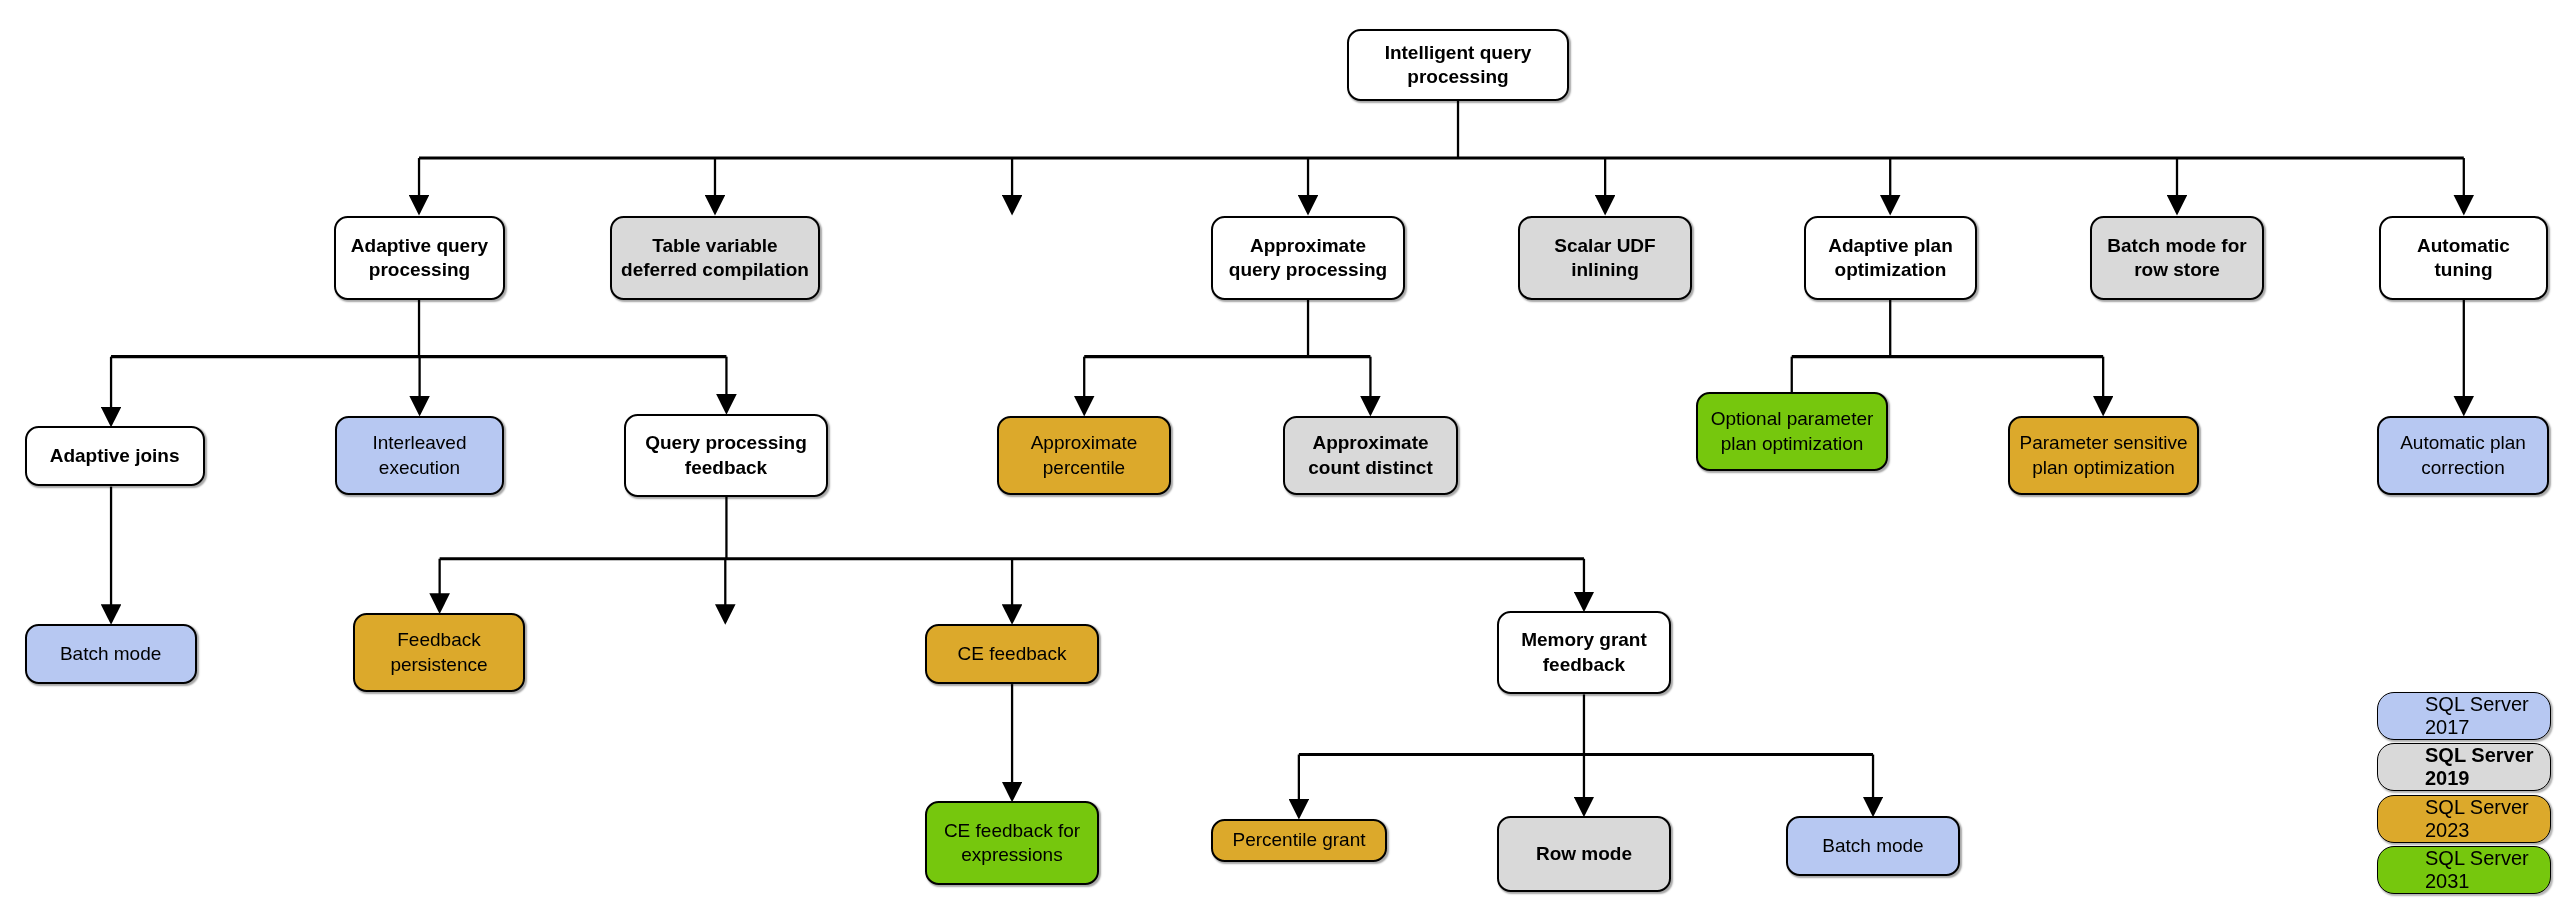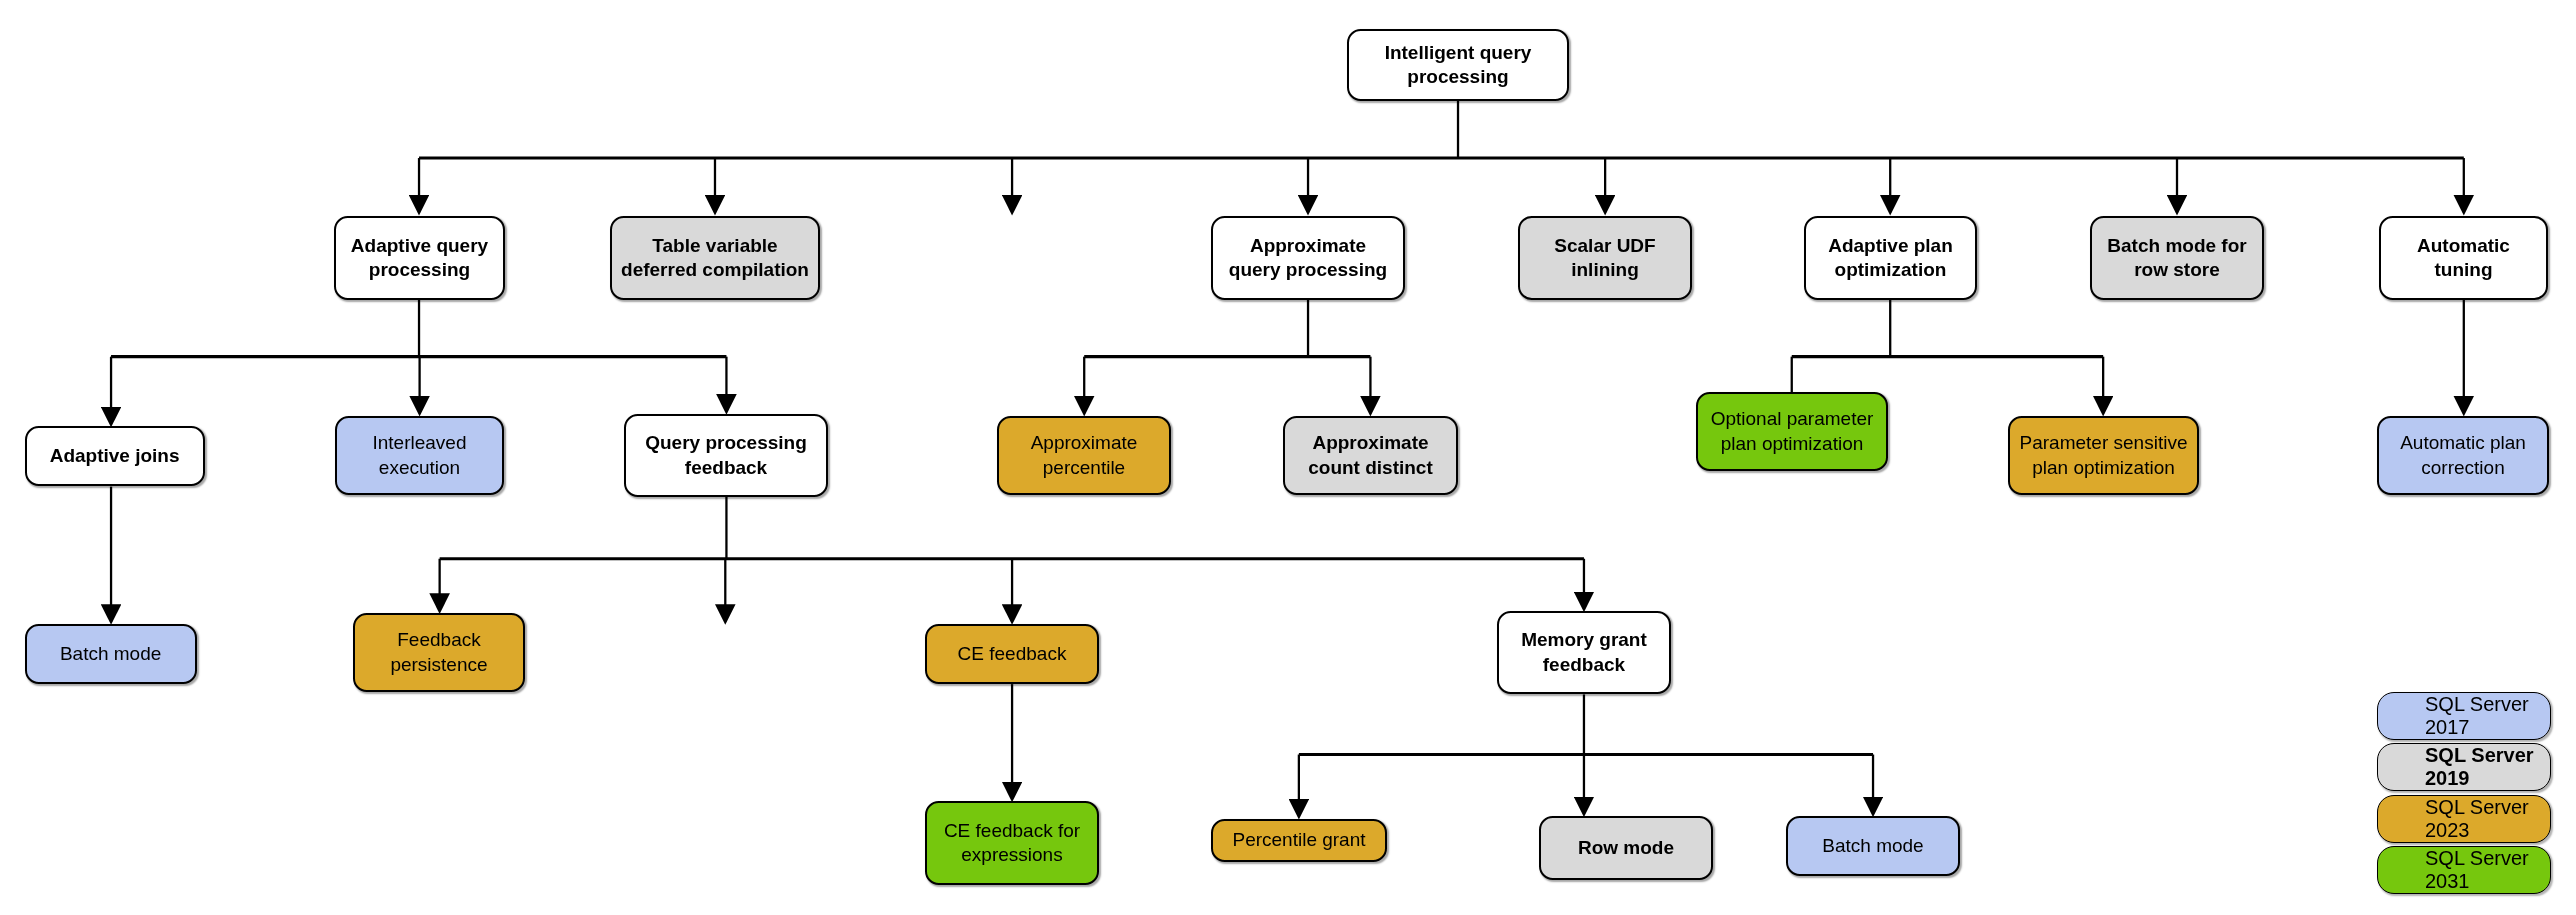--- a/index.html
+++ b/index.html
@@ -117,21 +117,21 @@
   <div class="node v2017" style="left:24.6px;top:624px;width:172px;height:60px">Batch mode</div>
   <div class="node v2022" style="left:353px;top:613px;width:172px;height:79px">Feedback
 persistence</div>
   <div class="node v2022" style="left:925px;top:624px;width:174px;height:60px">CE feedback</div>
   <div class="node cat" style="left:1497px;top:611px;width:174px;height:83px">Memory grant
 feedback</div>
 
   <div class="node v2025" style="left:925px;top:801px;width:174px;height:84px">CE feedback for
 expressions</div>
   <div class="node v2022" style="left:1211px;top:819px;width:176px;height:43px">Percentile grant</div>
-  <div class="node v2019" style="left:1539px;top:816px;width:174px;height:64px">Row mode</div>
+  <div class="node v2019" style="left:1497px;top:816px;width:174px;height:76px">Row mode</div>
   <div class="node v2017" style="left:1786px;top:816px;width:174px;height:60px">Batch mode</div>
 
   <div class="pill v2017" style="top:692px">SQL Server 2017</div>
   <div class="pill v2019" style="top:743px">SQL Server 2019</div>
   <div class="pill v2022" style="top:795px">SQL Server 2023</div>
   <div class="pill v2025" style="top:846px">SQL Server 2031</div>
 
 </div>
 
 

